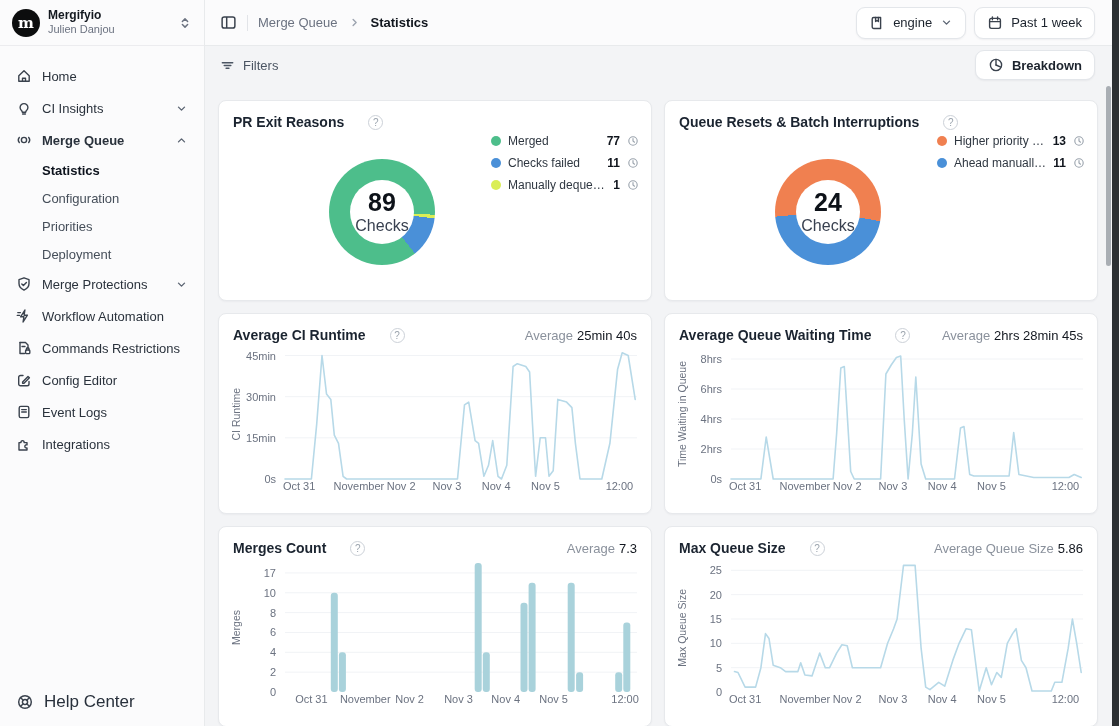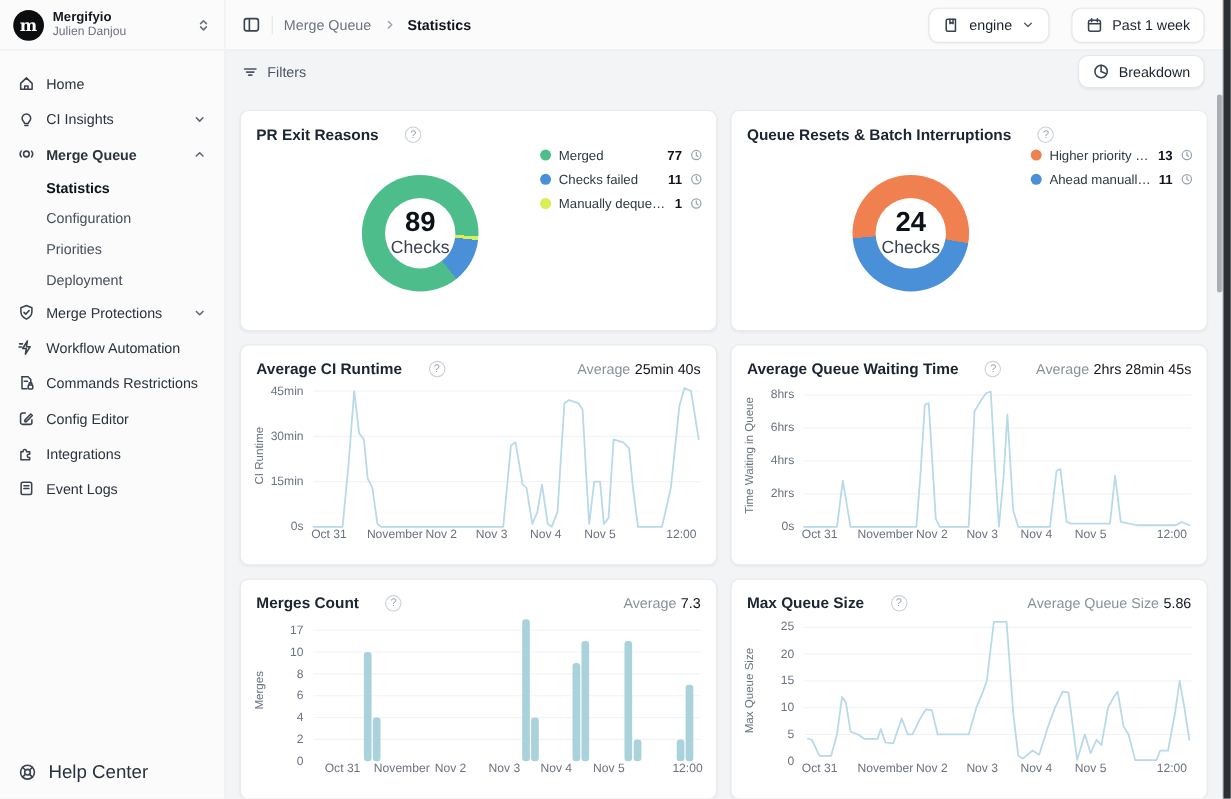--- a/index.html
+++ b/index.html
@@ -23,27 +23,27 @@
   .nav-sub.active { font-weight:700; color:#0c121c; }
   .sb-footer { padding:14px 16px; display:flex; align-items:center; gap:10px; font-size:17px; color:#28303b; }
 
   
   .main { flex:1; display:flex; flex-direction:column; min-width:0; position:relative; }
   .main-header { height:46px; background:#fbfbfc; border-bottom:1px solid #e8eaec; display:flex; align-items:center; gap:10px; padding:0 24px 0 15px; }
   .vdiv { width:1px; height:16px; background:#e2e4e8; }
   .crumb { font-size:13px; color:#6b7280; }
   .crumb-sep { color:#9ca3af; display:inline-flex; }
   .crumb.current { color:#10151d; font-weight:700; }
-  .hd-right { margin-left:auto; display:flex; gap:20px;padding-left:12px; }
+  .hd-right { margin-left:auto; display:flex; gap:8px;padding-left:12px; }
   .pill { height:32px; background:#fff; border:1px solid #e3e6ea; border-radius:9px; display:flex; align-items:center; gap:8px; padding:0 12px; font-size:13px; color:#1c232d; box-shadow:0 1px 2px rgba(16,24,40,.05); cursor:pointer; }
   .pill.bold { font-weight:400;text-align:center; }
 
   .toolbar { height:38px; display:flex; align-items:center; padding:0 24px 0 15px; }
   .filters { display:flex; align-items:center; gap:8px; font-size:13px; color:#4b5563; cursor:pointer; }
-  .toolbar .pill { margin-left:auto; height:30px; font-weight:400;text-align:center; }
+  .toolbar .pill { margin-left:auto; height:30px; font-weight:700;text-align:center; }
 
   .content { flex:1; display:grid; grid-template-columns:1fr 1fr; grid-auto-rows:201px; gap:12px; padding:16px 21px 6px 13px; overflow:hidden; }
   .card { position:relative; background:#fff; border:1px solid #e7e9ec; border-radius:8px; box-shadow:0 1px 2px rgba(16,24,40,.04); overflow:hidden; }
   .card-head { display:flex; align-items:center; gap:24px; padding:13px 14px 0 14px; }
   .card-title { font-size:14px; font-weight:700; color:#1b2430; }
   .help-icon { width:15px; height:15px; border:1px solid #ccd1d8; border-radius:50%; color:#9aa3ad; font-size:10px; display:inline-flex; align-items:center; justify-content:center; flex:none; cursor:pointer; }
   .help-icon::before { content:"?"; }
   .avg { margin-left:auto; font-size:13px; color:#8a919c; white-space:nowrap; }
   .avg b { color:#12171f; font-weight:400; margin-left:4px; }
 
@@ -175,34 +175,34 @@
           <svg width="16" height="16" viewBox="0 0 16 16" fill="none" stroke="#3a424d" stroke-width="1.4" stroke-linecap="round" stroke-linejoin="round">
             <path d="M13 9.5V12a1.8 1.8 0 0 1-1.8 1.8H4.5A1.8 1.8 0 0 1 2.7 12V5.3a1.8 1.8 0 0 1 1.8-1.8H7"></path>
             <path d="M6.6 9.9 12 4.4l1.4 1.4-5.4 5.5H6.6z"></path>
           </svg>
         </span>
         <span>Config Editor</span>
       </div>
       <div class="nav-item">
         <span class="icon">
           <svg width="16" height="16" viewBox="0 0 16 16" fill="none" stroke="#3a424d" stroke-width="1.4" stroke-linecap="round" stroke-linejoin="round">
-            <path d="M3 6.6h2a1.6 1.6 0 1 1 3.1 0H11v2.3a1.6 1.6 0 1 0 0 3V14H3z"></path>
-          </svg>
-        </span>
-        <span>Integrations</span>
-      </div>
-      <div class="nav-item">
-        <span class="icon">
-          <svg width="16" height="16" viewBox="0 0 16 16" fill="none" stroke="#3a424d" stroke-width="1.4" stroke-linecap="round" stroke-linejoin="round">
             <rect x="3.2" y="2.4" width="9.6" height="11.2" rx="1.6"></rect>
             <line x1="5.7" y1="5.6" x2="10.3" y2="5.6"></line>
             <line x1="5.7" y1="8" x2="10.3" y2="8"></line>
           </svg>
         </span>
         <span>Event Logs</span>
+      </div>
+      <div class="nav-item">
+        <span class="icon">
+          <svg width="16" height="16" viewBox="0 0 16 16" fill="none" stroke="#3a424d" stroke-width="1.4" stroke-linecap="round" stroke-linejoin="round">
+            <path d="M3 6.6h2a1.6 1.6 0 1 1 3.1 0H11v2.3a1.6 1.6 0 1 0 0 3V14H3z"></path>
+          </svg>
+        </span>
+        <span>Integrations</span>
       </div>
     </nav>
   <div class="sb-footer">
     <span class="icon" id="lifebuoy-slot">
         <svg width="18" height="18" viewBox="0 0 16 16" fill="none" stroke="#3a424d" stroke-width="1.3" stroke-linecap="round">
           <circle cx="8" cy="8" r="5.6"></circle>
           <circle cx="8" cy="8" r="2.3"></circle>
           <line x1="4" y1="4" x2="6.4" y2="6.4"></line>
           <line x1="12" y1="4" x2="9.6" y2="6.4"></line>
           <line x1="4" y1="12" x2="6.4" y2="9.6"></line>

